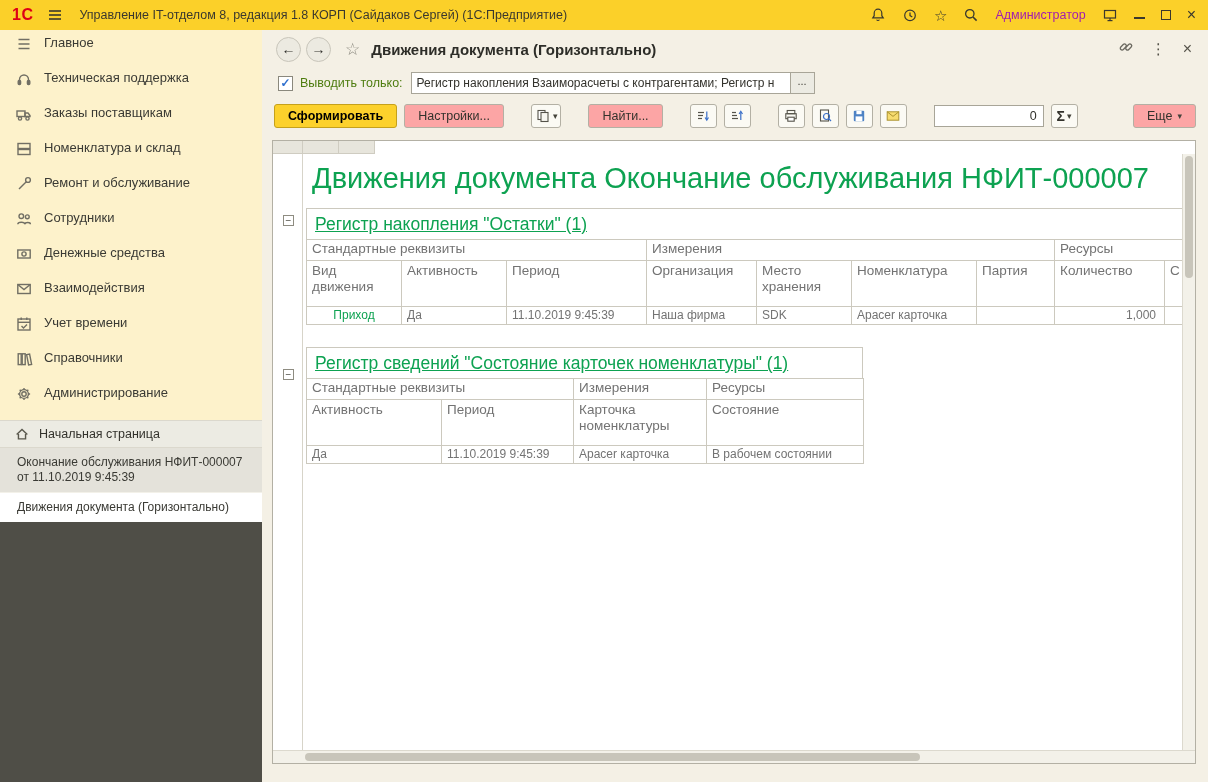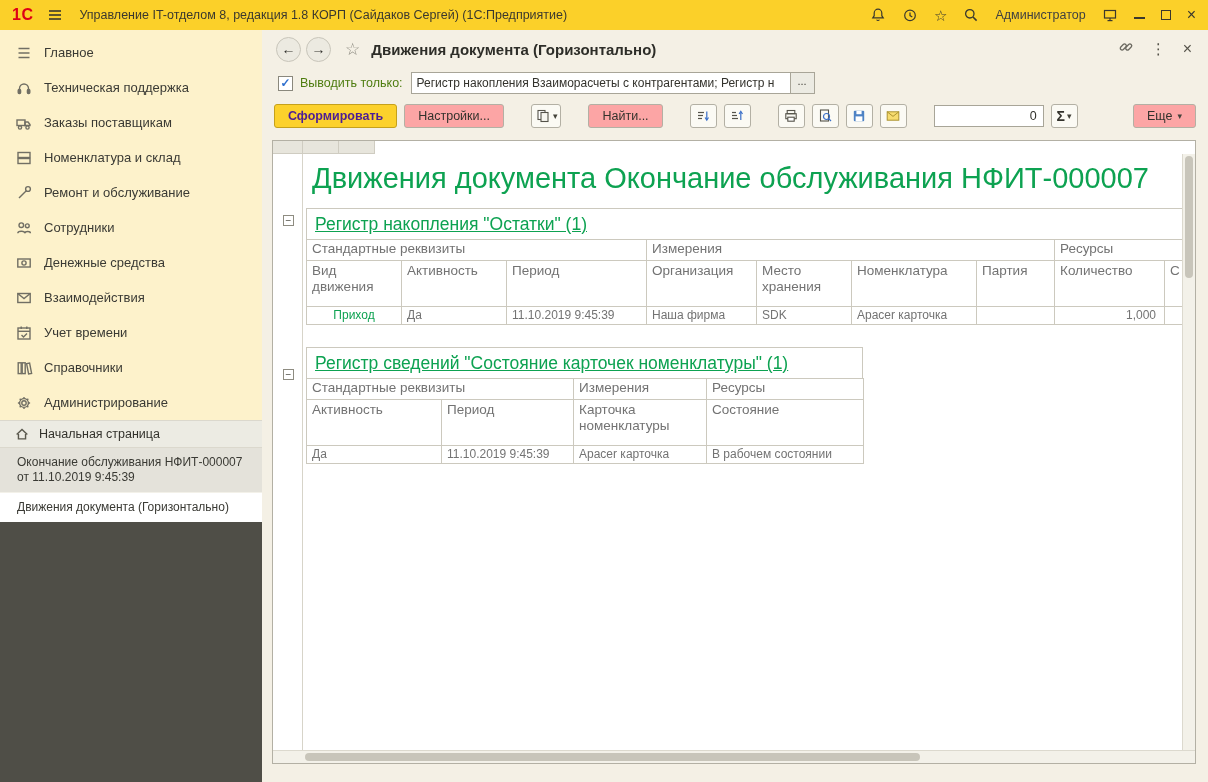--- a/index.html
+++ b/index.html
@@ -8,32 +8,32 @@
   .app { position: relative; width: 1208px; height: 782px; display: flex; flex-direction: column; }
 
   
   .topbar { flex: 0 0 30px; height: 30px; background: #fbd029; display: flex; align-items: center; padding: 0 12px; }
   .logo { color: #dd0016; font-weight: bold; font-size: 16px; margin-right: 14px; letter-spacing: .5px; }
   .tb-menu { margin-right: 16px; display: flex; cursor: pointer; }
   .tb-title { font-size: 12.5px; color: #3a382e; white-space: nowrap; }
   .tb-right { margin-left: auto; display: flex; align-items: center; gap: 16px; }
   .tb-ic { display: flex; align-items: center; cursor: pointer; }
   .tb-star { font-size: 15px; color: #3a382e; line-height: 1; }
-  .tb-user { font-size: 12.5px; color: #404040; }
+  .tb-user { font-size: 12.5px; color: #a21caf; }
   .wc-min { width: 11px; height: 8px; border-bottom: 2px solid #3a382e; }
   .wc-max { width: 10px; height: 10px; border: 1.5px solid #3a382e; }
   .wc-close { font-size: 16px; color: #3a382e; line-height: 1; }
 
   
   .main-row { flex: 1; display: flex; min-height: 0; }
 
   
   .sidebar { flex: 0 0 262px; width: 262px; background: #fdf2cb; display: flex; flex-direction: column; }
   .menu { padding-top: 5px; }
-  .mi { height: 35px; display: flex; align-items: center; padding-left: 15px; gap: 11px; font-size: 13px; color: #3a3a34; cursor: pointer; white-space: nowrap; }
+  .mi { height: 35px; display: flex; align-items: flex-start; padding-left: 15px; gap: 11px; font-size: 13px; color: #3a3a34; cursor: pointer; white-space: nowrap; }
   .mi svg { flex: 0 0 18px; }
   .home-row { height: 28px; background: #ecebe3; border-top: 1px solid #dbd8cd; border-bottom: 1px solid #dbd8cd; display: flex; align-items: center; gap: 9px; padding-left: 14px; font-size: 12.5px; color: #33322c; cursor: pointer; }
   .win { padding: 7px 17px; font-size: 12px; line-height: 15px; color: #3a3a34; cursor: pointer; }
   .win1 { background: #e4e2da; border-bottom: 1px solid #f3f1e9; }
   .win2 { background: #ffffff; }
   .sidebar-dark { flex: 1; background: #4f4e47; }
 
   
   .main { flex: 1; min-width: 0; background: #f4f0e5; display: flex; flex-direction: column; }
   .mw-header { flex: 0 0 38px; display: flex; align-items: center; padding: 0 16px 0 14px; }
@@ -48,21 +48,21 @@
   .filter-row { flex: 0 0 30px; display: flex; align-items: center; padding: 0 16px; }
   .cb { width: 15px; height: 15px; background: #fff; border: 1px solid #8a887d; display: flex; align-items: center; justify-content: center; color: #2e6fce; font-size: 12px; font-weight: bold; cursor: pointer; }
   .filter-label { font-size: 12.5px; margin: 0 8px 0 7px; color: #4d7c0f; }
   .combo { width: 404px; height: 22px; background: #fff; border: 1px solid #a8a598; display: flex; align-items: stretch; cursor: text; }
   .combo-text { flex: 1; font-size: 12px; line-height: 20px; padding: 0 5px; white-space: nowrap; overflow: hidden; color: #33322c; }
   .combo-btn { width: 24px; border-left: 1px solid #a8a598; background: #ecebe3; font-size: 11px; text-align: center; line-height: 17px; color: #44433b; cursor: pointer; }
 
   
   .toolbar { flex: 0 0 36px; display: flex; align-items: center; padding: 0 12px; gap: 7px; }
   .btn { height: 24px; padding: 0 13px; background: #fca5a5; border: 1px solid #b3b0a4; border-radius: 3px; font-size: 12.5px; color: #33322c; display: flex; align-items: center; gap: 5px; cursor: pointer; white-space: nowrap; }
-  .btn-yellow { background: #fcd12c; border-color: #c5a11c; font-weight: bold; color: #4c1d95; }
+  .btn-yellow { background: #fcd12c; border-color: #c5a11c; font-weight: bold; color: #000000; }
   .icon-btn { min-width: 27px; height: 24px; border: 1px solid #b3b0a4; border-radius: 3px; background: #fbfaf4; display: flex; align-items: center; justify-content: center; gap: 2px; padding: 0 3px; cursor: pointer; }
   .caret { font-size: 9px; color: #44433b; line-height: 1; }
   .tgap { width: 13px; flex: 0 0 13px; }
   .counter { width: 110px; height: 22px; border: 1px solid #a8a598; background: #fff; font-size: 12.5px; text-align: right; padding: 0 6px; font-family: "Liberation Sans", sans-serif; color: #33322c; }
   .sigma { font-size: 14px; font-weight: bold; color: #33322c; }
   .more-btn { margin-left: auto; }
 
   
   .report { flex: 1; min-height: 0; margin: 6px 12px 18px 10px; background: #fff; border: 1px solid #b3b0a4; display: flex; flex-direction: column; }
   .corner-row { flex: 0 0 13px; display: flex; }

